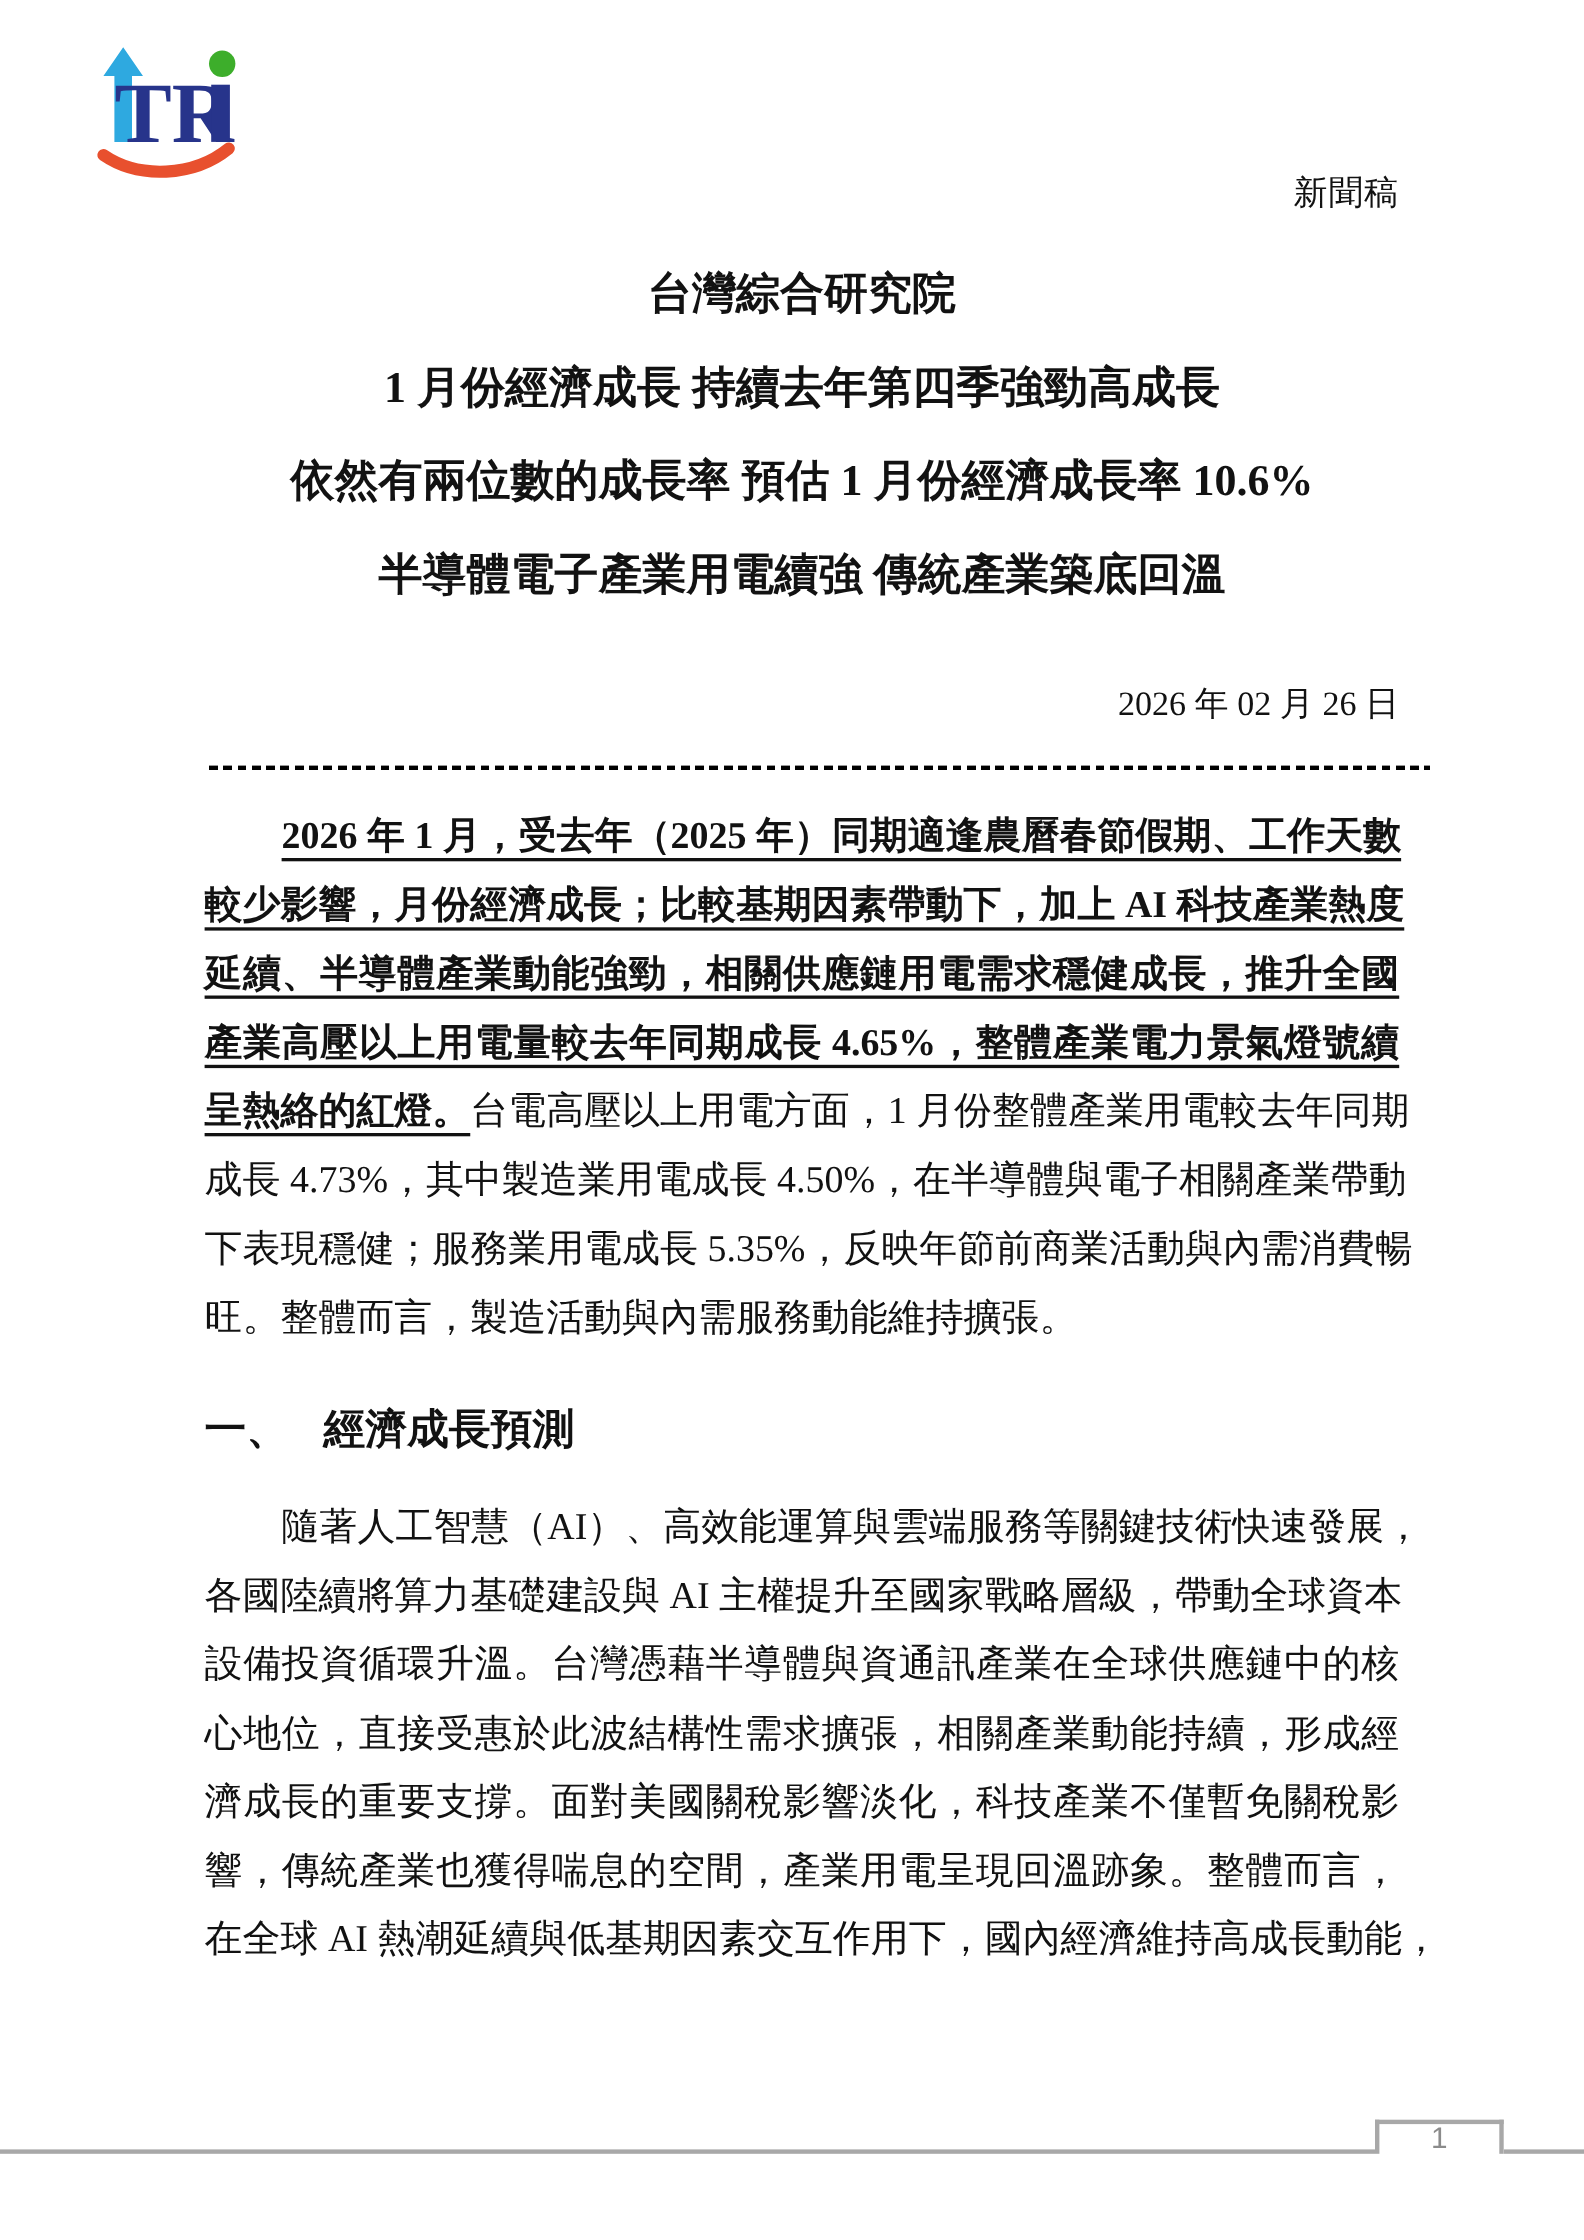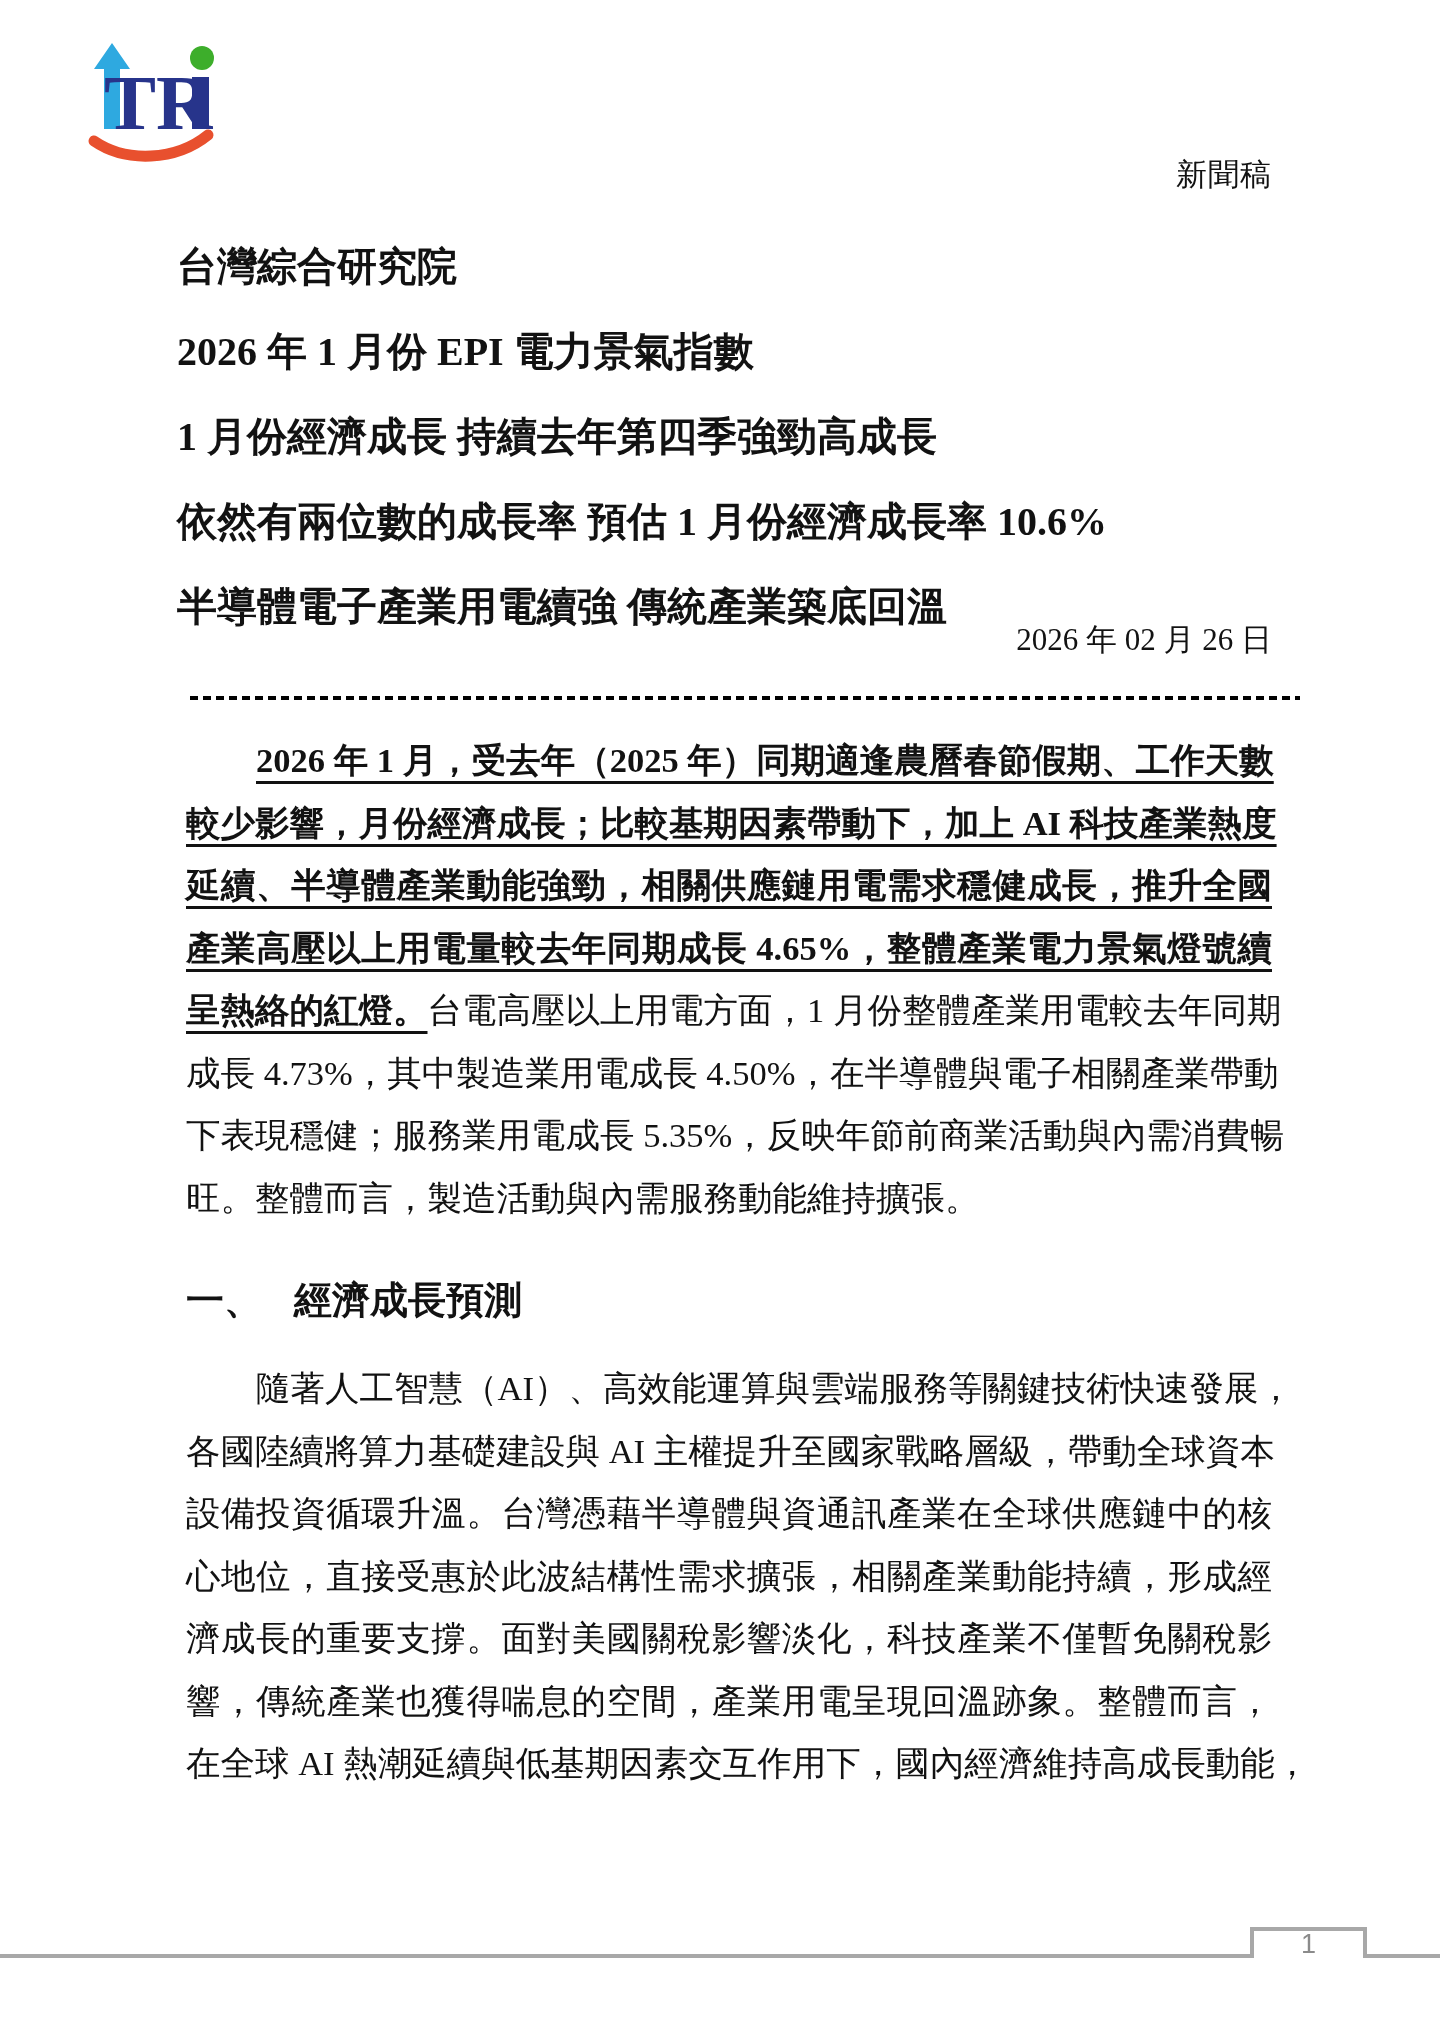--- a/index.html
+++ b/index.html
@@ -19,21 +19,21 @@
   
   .press-label {
     position: absolute; top: 156px; right: 168px;
     font-size: 31px; line-height: 38px; letter-spacing: 1px;
   }
 
   
   .title-block { position: absolute; left: 177px; top: 243px; width: 1104px; }
   .title-line {
     height: 48px; line-height: 48px; margin-bottom: 37px;
-    font-weight: 700; font-size: 40px; white-space: nowrap;
+    text-align: center; font-weight: 700; font-size: 40px; white-space: nowrap;
   }
 
   
   .date-line {
     position: absolute; top: 620px; right: 168px;
     font-size: 31px; line-height: 40px;
   }
   .dashed-rule {
     position: absolute; top: 696px; left: 190px; width: 1110px; height: 4px;
     background: repeating-linear-gradient(90deg, #000 0 8px, transparent 8px 13px);
@@ -90,21 +90,20 @@
 
     <circle cx="134" cy="21" r="12" fill="#3DAE2B"></circle>
 
     <path d="M 26 104 C 58 126, 108 124, 140 98" stroke="#E8502E" stroke-width="11" fill="none" stroke-linecap="round"></path>
   </svg>
 
   <div class="press-label">新聞稿</div>
 
   <div class="title-block">
     <div class="title-line">台灣綜合研究院</div>
-    <div class="title-line">2026 年 1 月份 EPI 電力景氣指數</div>
     <div class="title-line">1 月份經濟成長 持續去年第四季強勁高成長</div>
     <div class="title-line">依然有兩位數的成長率 預估 1 月份經濟成長率 10.6%</div>
     <div class="title-line">半導體電子產業用電續強 傳統產業築底回溫</div>
   </div>
 
   <div class="date-line">2026 年 02 月 26 日</div>
 
   <div class="dashed-rule"></div>
 
   <div class="para para1">

